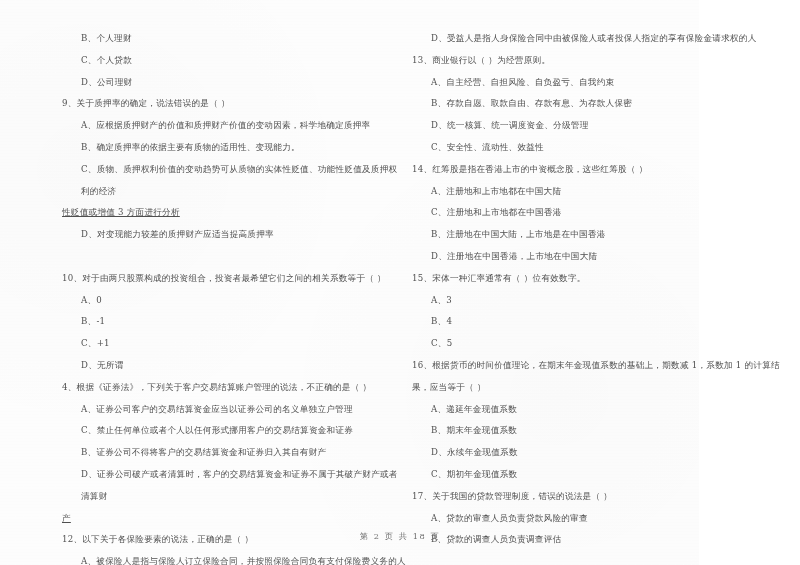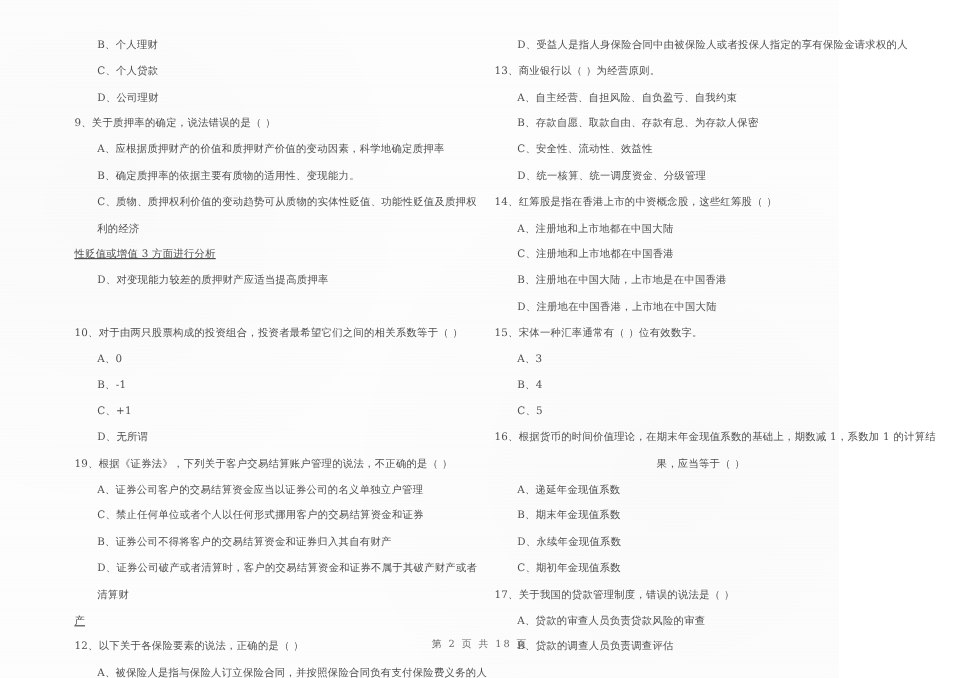--- a/index.html
+++ b/index.html
@@ -67,21 +67,20 @@
     display: block;
     margin-left: -19px;
     text-decoration: underline;
   }
   .stem-cont {
     font-size: 8.6px;
     line-height: 21.8px;
     letter-spacing: 0.25px;
     color: #4f4f4f;
     margin-left: -0px;
-    text-align: center;
   }
   .footer {
     position: absolute;
     left: 0;
     top: 531px;
     width: 800px;
     text-align: center;
     font-size: 8.2px;
     letter-spacing: 1.6px;
     color: #6d6d6d;
@@ -124,21 +123,21 @@
 
       <div class="q">
         <div class="q-stem">10、对于由两只股票构成的投资组合，投资者最希望它们之间的相关系数等于（        ）</div>
         <div class="opt">A、0</div>
         <div class="opt">B、-1</div>
         <div class="opt">C、+1</div>
         <div class="opt">D、无所谓</div>
       </div>
 
       <div class="q">
-        <div class="q-stem">19、根据《证券法》，下列关于客户交易结算账户管理的说法，不正确的是（        ）</div>
+        <div class="q-stem">4、根据《证券法》，下列关于客户交易结算账户管理的说法，不正确的是（        ）</div>
         <div class="opt">A、证券公司客户的交易结算资金应当以证券公司的名义单独立户管理</div>
         <div class="opt">C、禁止任何单位或者个人以任何形式挪用客户的交易结算资金和证券</div>
         <div class="opt">B、证券公司不得将客户的交易结算资金和证券归入其自有财产</div>
         <div class="opt wrap">
           <span>D、证券公司破产或者清算时，客户的交易结算资金和证券不属于其破产财产或者清算财</span>
           <span class="ovf">产</span>
         </div>
       </div>
 
       <div class="q">
@@ -150,22 +149,22 @@
     </div>
 
     <div class="col col-right">
 
       <div class="opt">D、受益人是指人身保险合同中由被保险人或者投保人指定的享有保险金请求权的人</div>
 
       <div class="q">
         <div class="q-stem">13、商业银行以（        ）为经营原则。</div>
         <div class="opt">A、自主经营、自担风险、自负盈亏、自我约束</div>
         <div class="opt">B、存款自愿、取款自由、存款有息、为存款人保密</div>
+        <div class="opt">D、统一核算、统一调度资金、分级管理</div>
         <div class="opt">C、安全性、流动性、效益性</div>
-        <div class="opt">D、统一核算、统一调度资金、分级管理</div>
       </div>
 
       <div class="q">
         <div class="q-stem">14、红筹股是指在香港上市的中资概念股，这些红筹股（        ）</div>
         <div class="opt">A、注册地和上市地都在中国大陆</div>
         <div class="opt">C、注册地和上市地都在中国香港</div>
         <div class="opt">B、注册地在中国大陆，上市地是在中国香港</div>
         <div class="opt">D、注册地在中国香港，上市地在中国大陆</div>
       </div>
 

